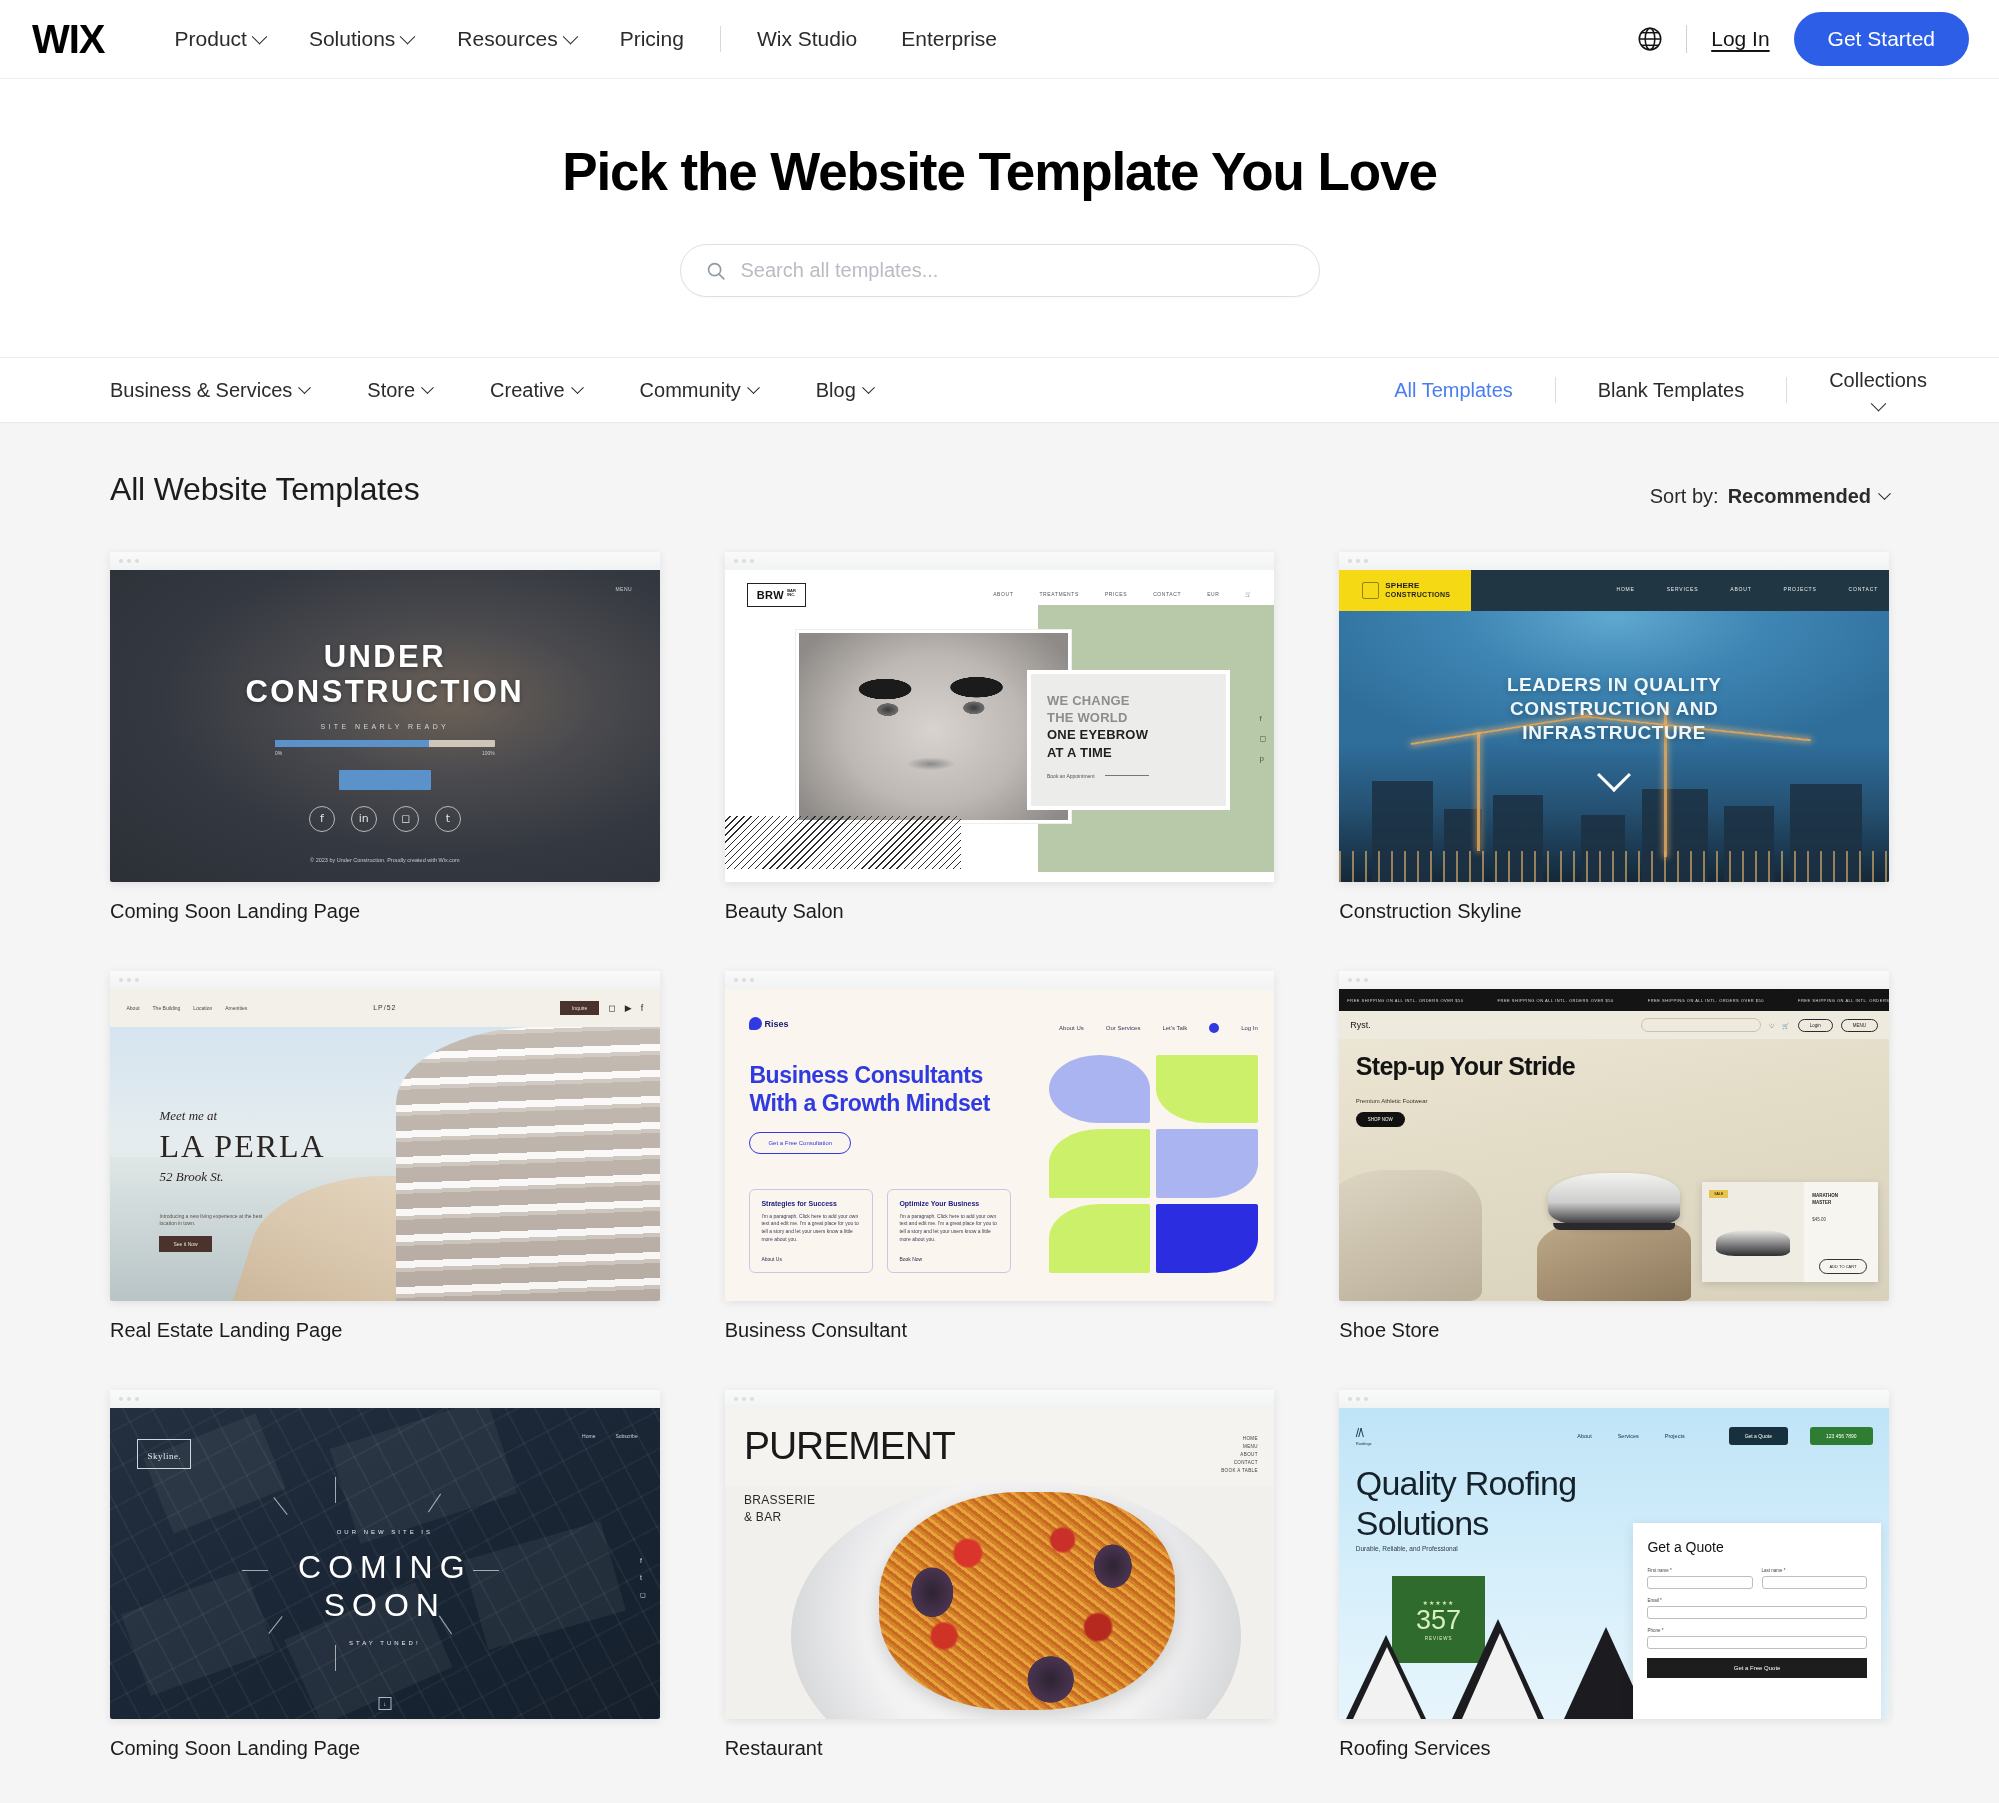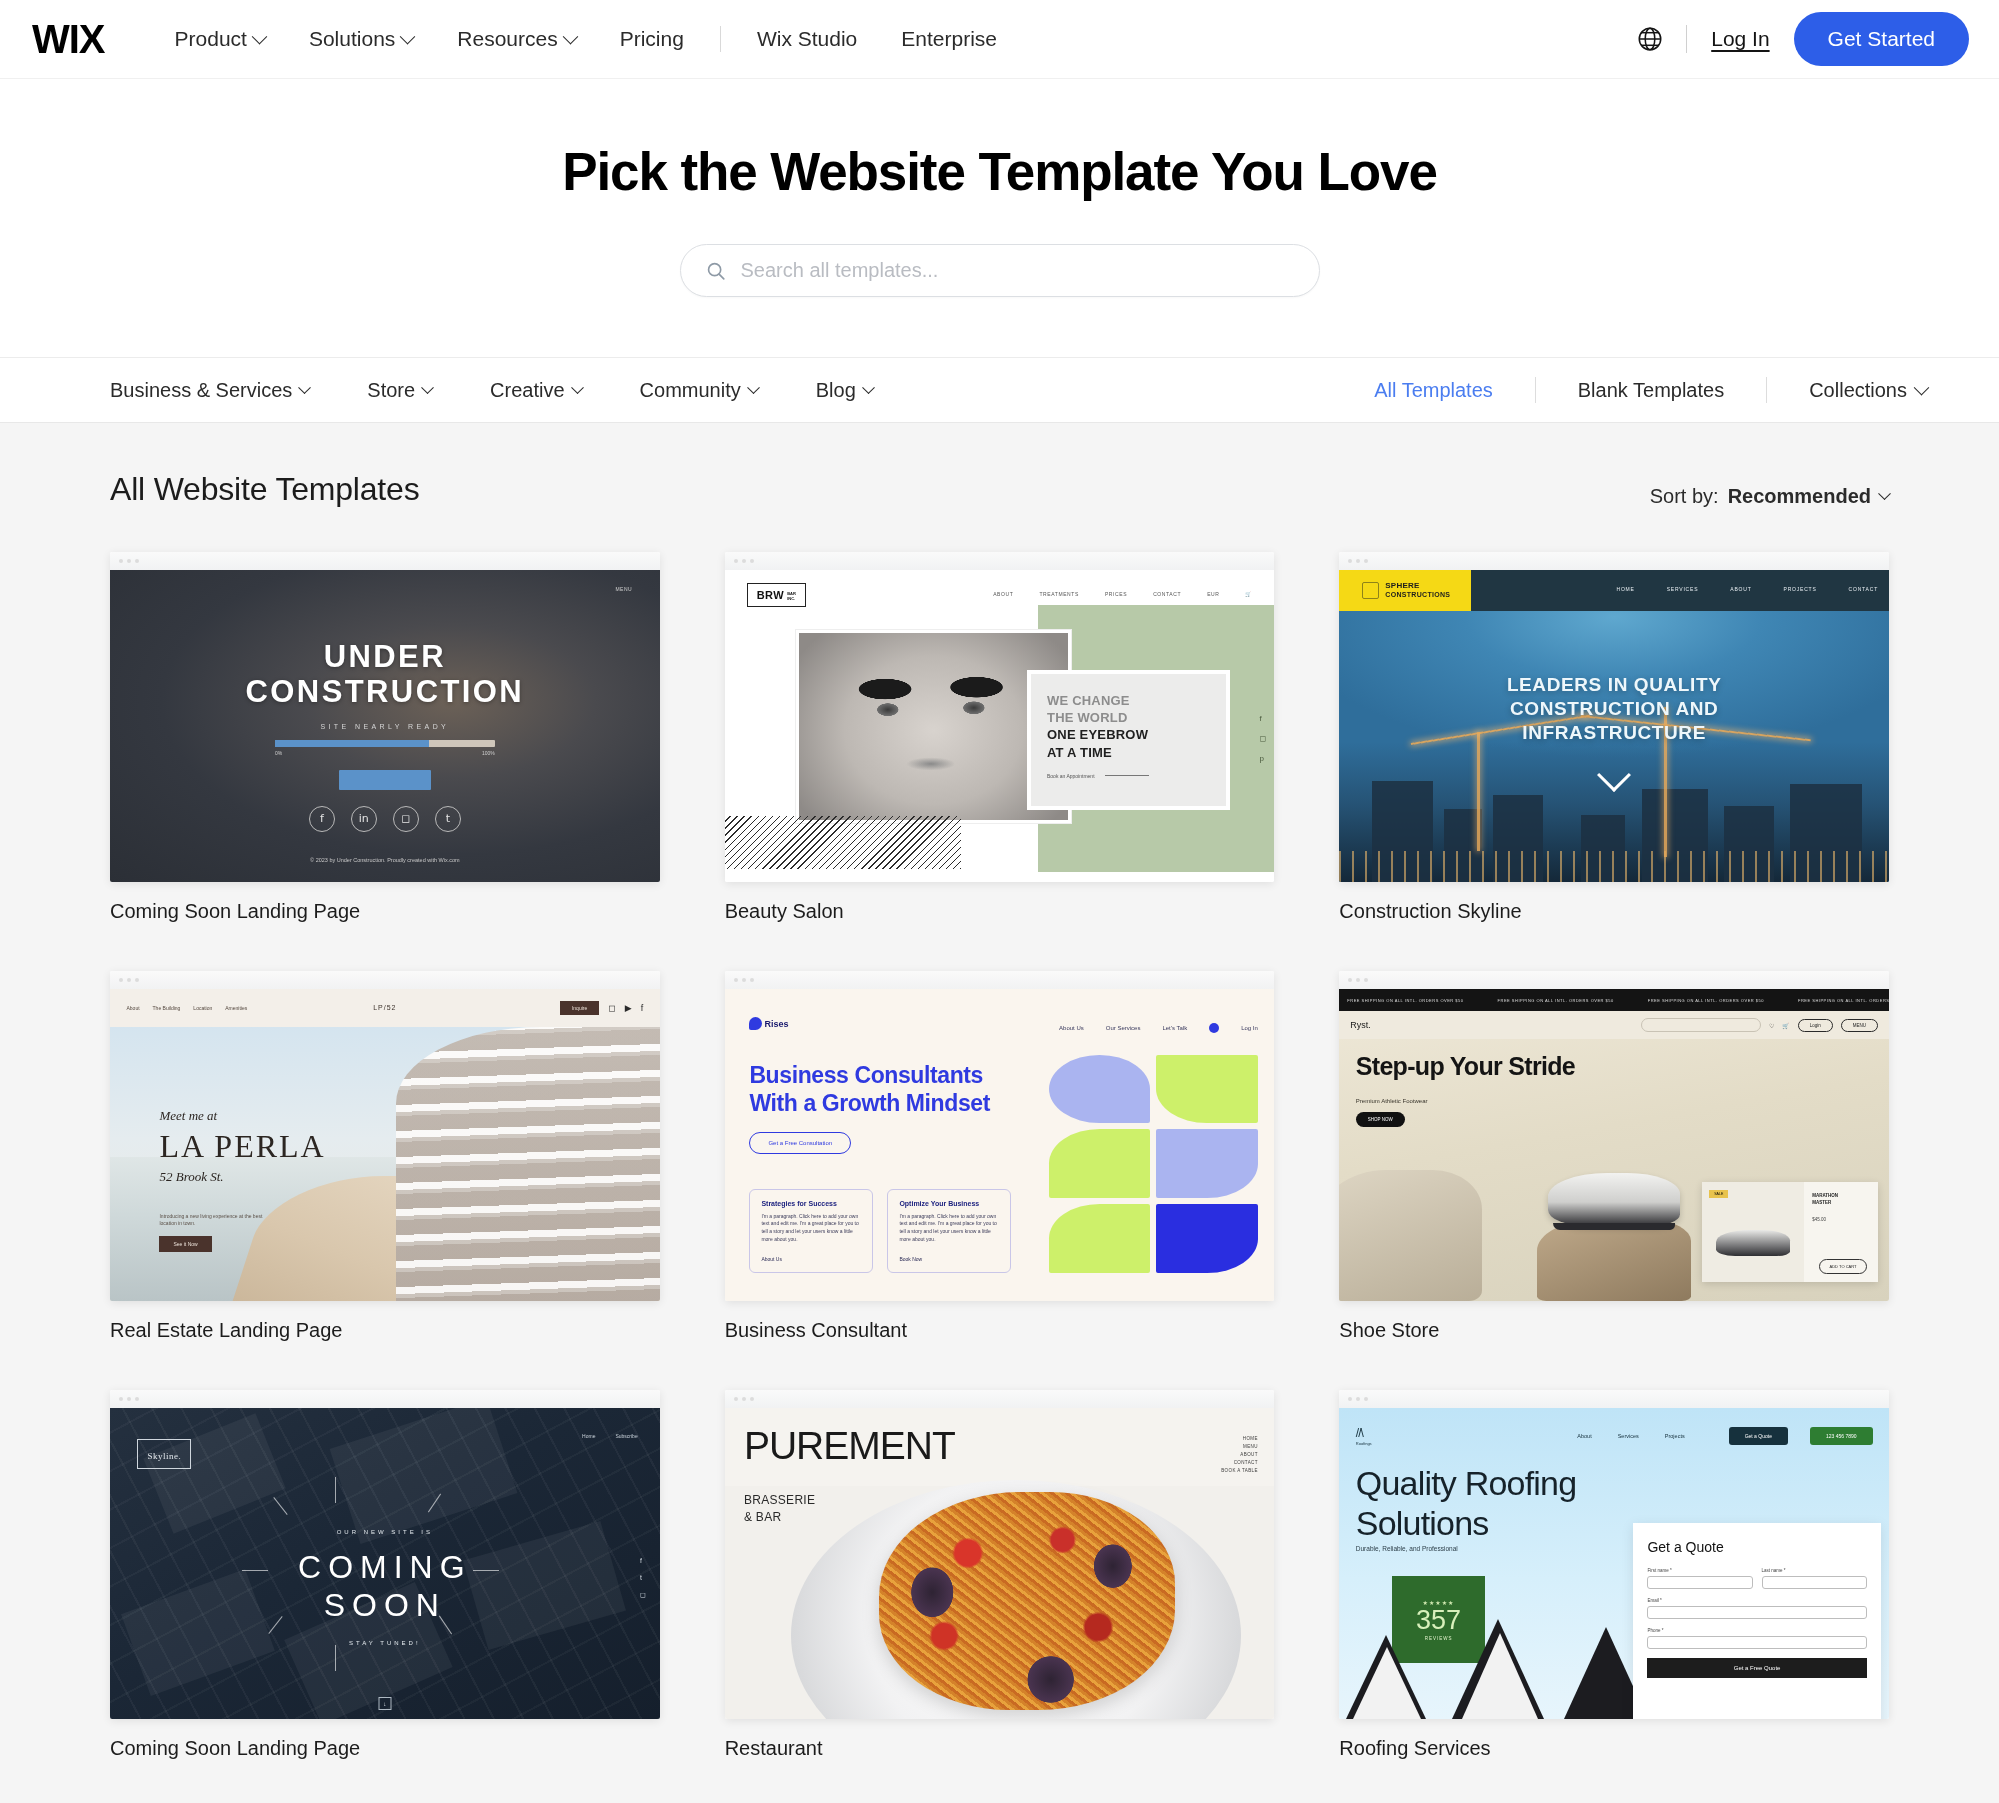--- a/index.html
+++ b/index.html
@@ -91,21 +91,21 @@
     margin-right: 28px; cursor: pointer; white-space: nowrap;
   }
   .cat-item .chev { width: 9px; height: 9px; border-width: 1.6px; }
   .cat-right { margin-left: auto; display: flex; align-items: center; }
   .cat-link {
     font-size: 20px; color: #2b2b2b; cursor: pointer;
     padding: 0 42px; white-space: nowrap;
   }
   .cat-link.active { color: #4a7df0; }
   .cat-vdiv { width: 1px; height: 26px; background: #ddd; }
-  .cat-link.with-chev { display: flex; align-items: center; gap: 9px; }
+  .cat-link.with-chev { display: flex; align-items: center; gap: 9px; flex-direction: column; }
 
   
   .main { background: #f5f5f5; padding: 48px 110px 60px; min-height: 1390px; }
   .main-head {
     display: flex; align-items: flex-end; justify-content: space-between;
     margin-bottom: 44px;
   }
   .main-title { font-size: 32px; color: #1c1c1c; font-weight: 400; letter-spacing: -.2px; }
   .sortby { display: flex; align-items: center; gap: 9px; font-size: 20px; color: #2b2b2b; cursor: pointer; }
   .sortby b { font-weight: 700; }
@@ -151,21 +151,21 @@
     color: #e6e6e6; font-size: 11px; font-style: normal; font-family: "DejaVu Sans", sans-serif;
   }
   .t1 .copy { position: absolute; bottom: 6%; left: 0; right: 0; text-align: center; font-size: 5.5px; color: #c8c8c8; }
 
   
   .t2 { background: #fff; }
   .t2 .green { position: absolute; right: 0; top: 11%; width: 43%; height: 86%; background: #b7c9a8; }
   .t2 .logo {
     position: absolute; left: 4%; top: 4%; border: 1.3px solid #222;
     padding: 5px 9px; font-size: 11px; font-weight: 700; letter-spacing: .5px; color: #111;
-    display: flex; align-items: flex-end; gap: 3px;
+    display: flex; align-items: flex-start; gap: 3px;
   }
   .t2 .logo small { font-size: 4px; line-height: 1.1; letter-spacing: 0; }
   .t2 .nav { position: absolute; right: 4%; top: 6.5%; display: flex; gap: 26px; font-size: 5px; color: #555; letter-spacing: .6px; align-items:center;}
   .t2 .face {
     position: absolute; left: 13%; top: 19%; width: 50%; height: 62%;
     background:
       radial-gradient(ellipse 16% 9% at 32% 30%, #1b1b1b 0%, #1b1b1b 60%, transparent 62%),
       radial-gradient(ellipse 16% 9% at 66% 29%, #1b1b1b 0%, #1b1b1b 60%, transparent 62%),
       radial-gradient(ellipse 7% 6% at 33% 41%, #3a3a3a 0%, #6e6e6e 55%, transparent 58%),
       radial-gradient(ellipse 7% 6% at 65% 40%, #3a3a3a 0%, #6e6e6e 55%, transparent 58%),

